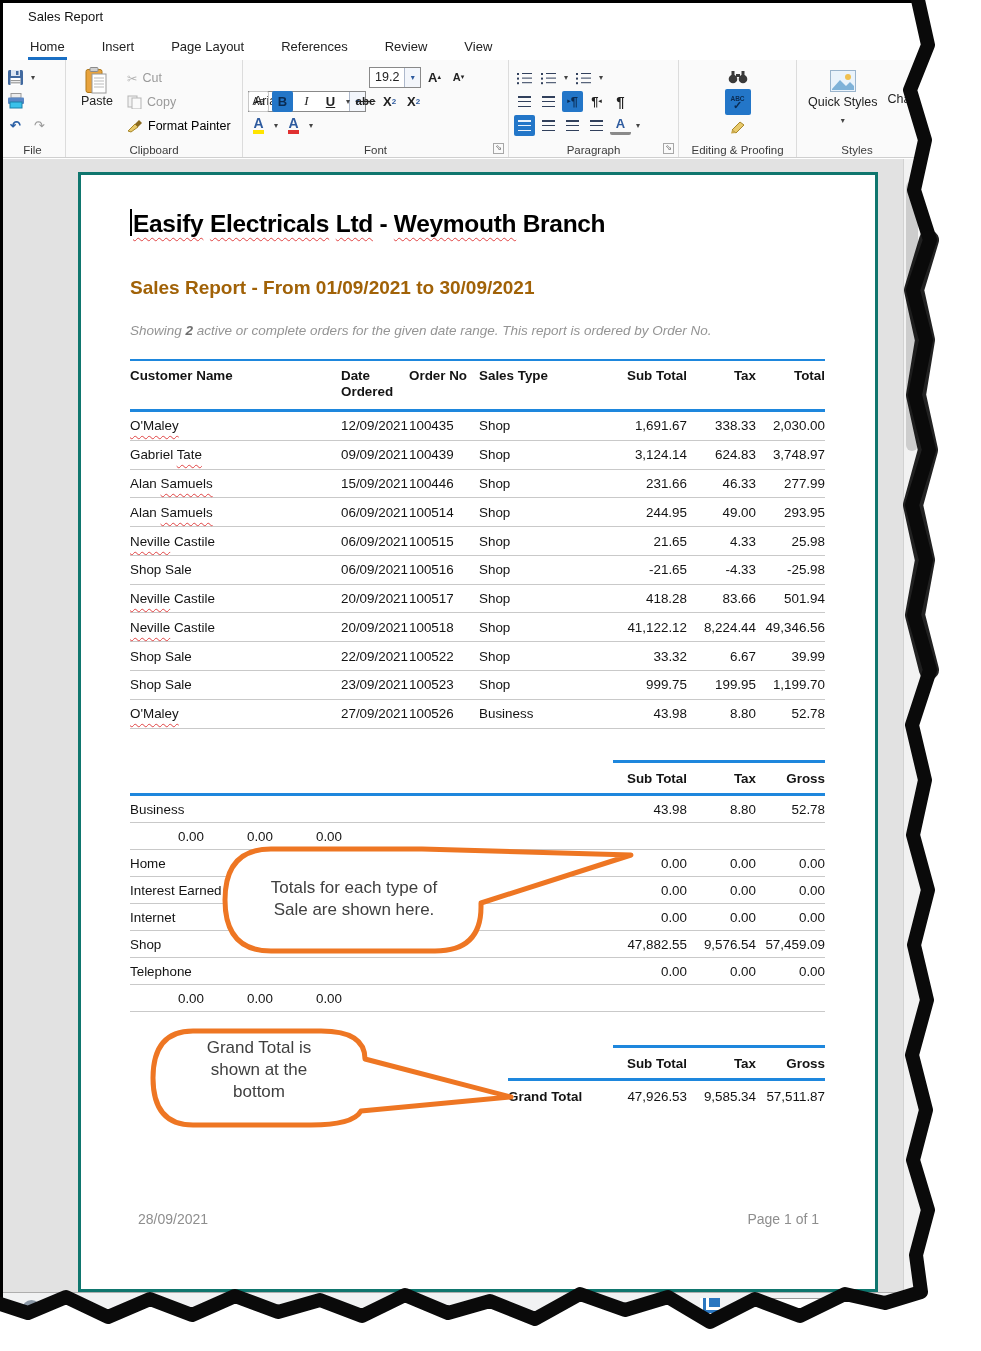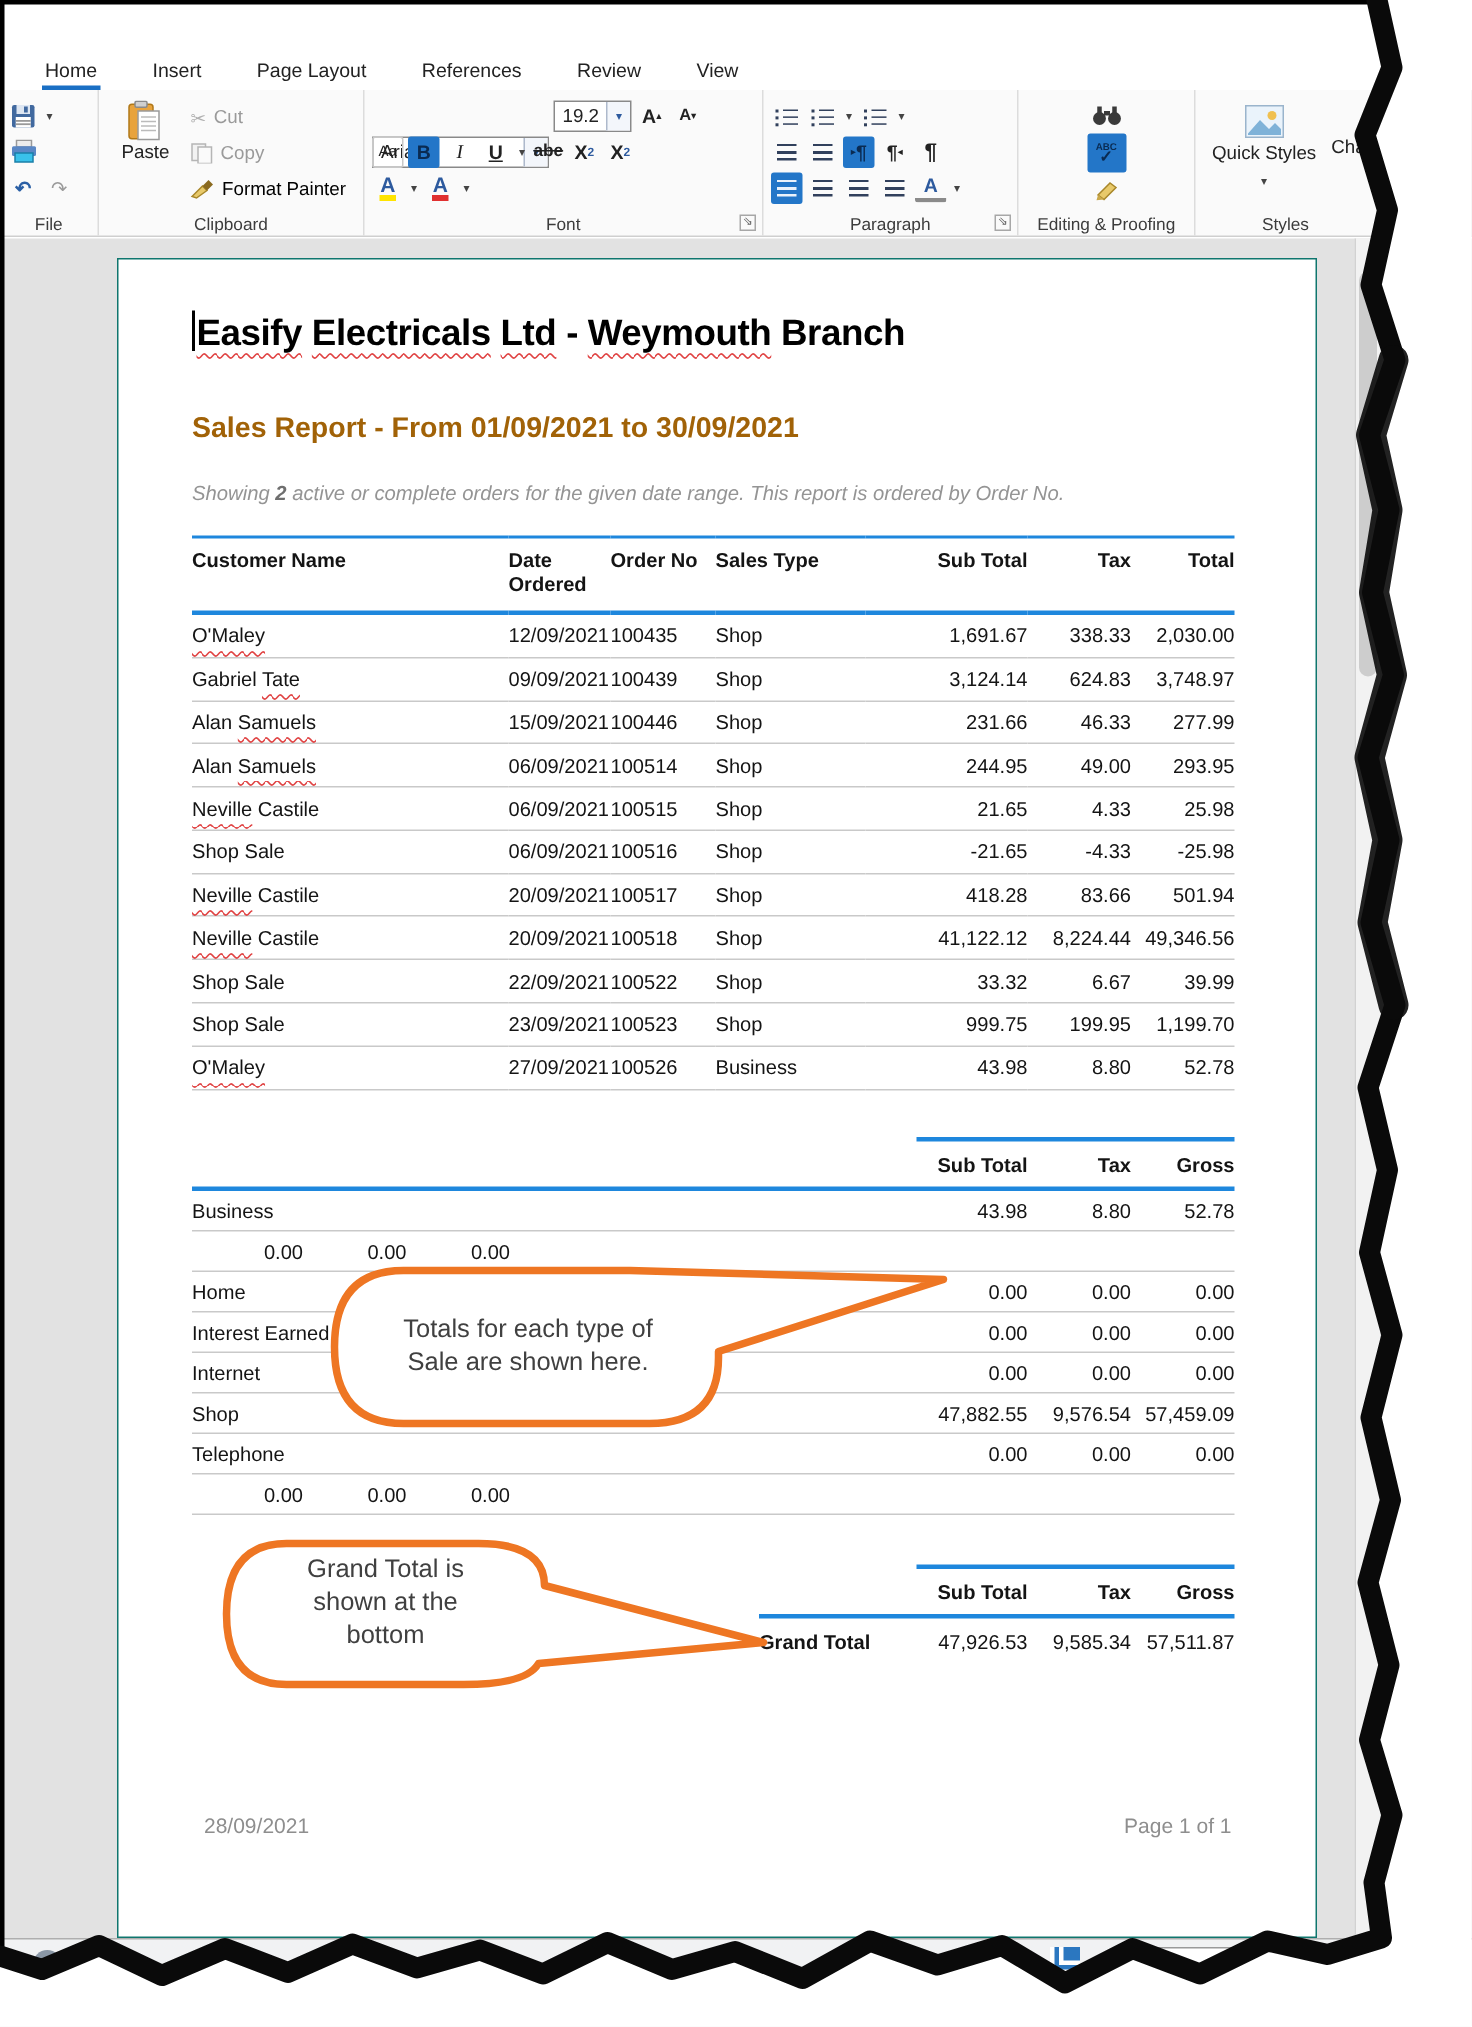--- a/index.html
+++ b/index.html
@@ -61,21 +61,21 @@
   .styleswrap { display:flex; gap:10px; padding:2px 6px; }
   .bigbtn { display:flex; flex-direction:column; align-items:center; gap:3px; font-size:12.5px; color:#222;
             text-align:center; line-height:15px; padding-top:3px; }
   .aapurple { font-weight:bold; font-size:17px; color:#9a3aa8; }
   .aablue { font-weight:bold; font-size:21px; color:#4a7fd4; margin-left:-4px; }
 
   
   .docarea { position:absolute; top:159px; left:0; right:0; height:1133px; background:#e2e2e2; }
   .vscroll { position:absolute; left:903px; top:0; width:17px; height:100%; background:#f2f2f2; border-left:1px solid #d2d2d2; }
   .vthumb { position:absolute; left:2px; top:22px; width:12px; height:270px; background:#cdcdcd; border-radius:6px; }
-  .page { position:absolute; left:78px; top:13px; width:800px; height:1120px; background:#fff; border:1px solid #0f766e; }
+  .page { position:absolute; left:78px; top:13px; width:800px; height:1120px; background:#fff; border:3px solid #0f766e; }
 
   .doc-h1 { position:absolute; left:49px; top:34px; font-size:24.5px; font-weight:bold; color:#000; letter-spacing:-0.3px; }
   .cursorbar { display:inline-block; width:2px; height:27px; background:#000; vertical-align:-4px; margin-right:1px; }
   .sq { text-decoration:underline; text-decoration-style:wavy; text-decoration-color:#e04343;
         text-decoration-thickness:1px; text-underline-offset:5px; }
   .doc-h2 { position:absolute; left:49px; top:102px; font-size:19px; font-weight:bold; color:#a16207; }
   .doc-sum { position:absolute; left:49px; top:148px; font-size:13.5px; font-style:italic; color:#949494; }
   .doc-sum b { color:#6f6f6f; }
 
   table.otable { position:absolute; left:49px; top:184px; width:695px; border-collapse:collapse;
@@ -117,20 +117,23 @@
   .sb-zoomcaret { position:absolute; left:862px; top:5px; width:24px; height:22px; background:#e8e8e8;
                   border:1px solid #9a9a9a; font-size:8px; color:#555; display:flex; align-items:center; justify-content:center; }
 
   .tear { position:absolute; left:0; top:0; pointer-events:none; }
 </style>
 </head>
 <body>
 
 <div class="shot">
 
+  <div class="titlebar">
+    <span>Sales Report</span>
+  </div>
 
   <div class="tabsrow">
     <span class="tab active">Home</span>
     <span class="tab">Insert</span>
     <span class="tab">Page Layout</span>
     <span class="tab">References</span>
     <span class="tab">Review</span>
     <span class="tab">View</span>
   </div>
 

